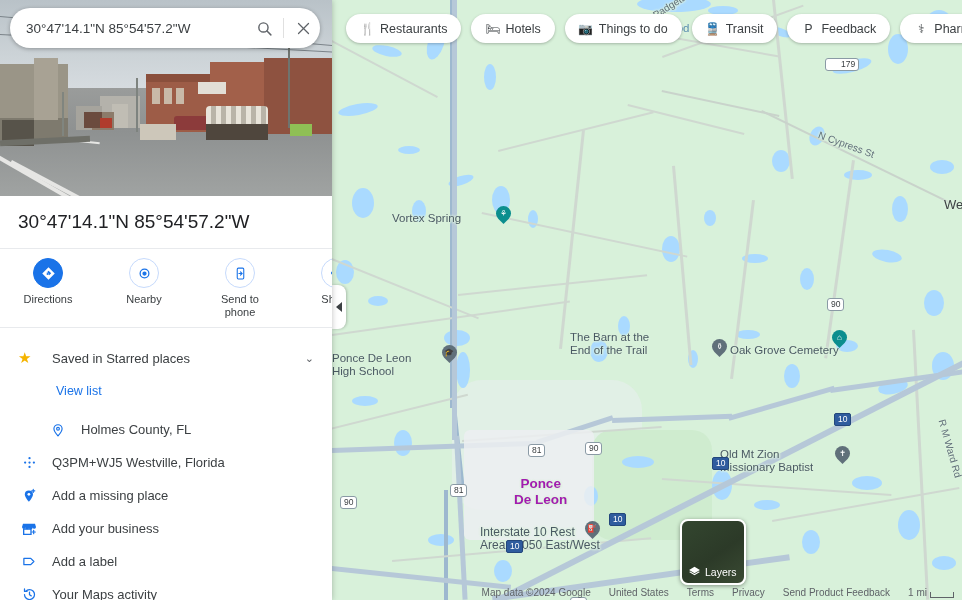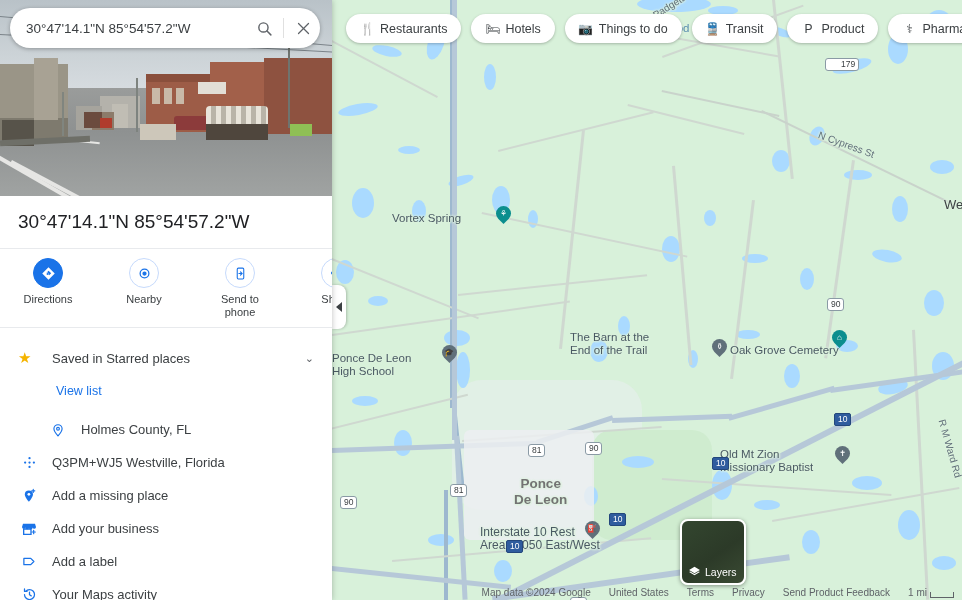--- a/index.html
+++ b/index.html
@@ -14,21 +14,21 @@
   .mapbase{position:absolute;inset:0;background:#ddf2de;}
   .forest{position:absolute;background:#d4efd7;}
   .water{position:absolute;background:#aadaff;border-radius:50%;}
   .road{position:absolute;background:#ffffff;transform-origin:0 0;}
   .road.major{background:#b6c8d8;}
   .road.hwy{background:#9db8cf;}
   .road.minor{background:#cfd8d0;}
   .town{position:absolute;background:#eceff1;opacity:.85;border-radius:6px;}
   .maplabel{position:absolute;font-size:11.5px;color:#4a5a63;white-space:pre;line-height:13px;
     text-shadow:0 0 3px #ddf2de,0 0 3px #ddf2de,0 0 2px #ddf2de,1px 1px 2px #ddf2de;}
-  .maplabel.town-name{font-size:13.5px;color:#737373;font-weight:bold;text-align:center;line-height:16px;}
+  .maplabel.town-name{font-size:13.5px;color:#a21caf;font-weight:bold;text-align:center;line-height:16px;}
   .maplabel.street{font-size:10px;color:#5f6e78;}
   .poi-pin{position:absolute;width:15px;height:20px;}
   .poi-pin .body{position:absolute;left:0;top:0;width:15px;height:15px;border-radius:50% 50% 50% 0;
     transform:rotate(-45deg);background:#0b8e8e;}
   .poi-pin.gray .body{background:#60707a;}
   .poi-pin .glyph{position:absolute;left:0;top:1px;width:15px;height:13px;text-align:center;
     font-size:8px;line-height:13px;color:#fff;}
   .shield{position:absolute;background:#fff;border:1px solid #8a9aa5;border-radius:3px;
     font-size:8.5px;color:#3c4043;padding:0px 3px;line-height:11px;font-family:"Liberation Sans",sans-serif;}
   .shield.interstate{background:#2f5c9e;color:#fff;border-color:#23477c;border-radius:2px;}
@@ -292,21 +292,21 @@
   <div class="chip">
       <span class="ci">📷</span>
       <span>Things to do</span>
     </div>
   <div class="chip">
       <span class="ci">🚆</span>
       <span>Transit</span>
     </div>
   <div class="chip">
       <span class="ci">P</span>
-      <span>Product</span>
+      <span>Feedback</span>
     </div>
   <div class="chip">
       <span class="ci">⚕</span>
       <span>Pharmacies</span>
     </div>
 
 </div>
 
 <div id="mapfooter">
   <div class="fi">Map data ©2024 Google</div>

